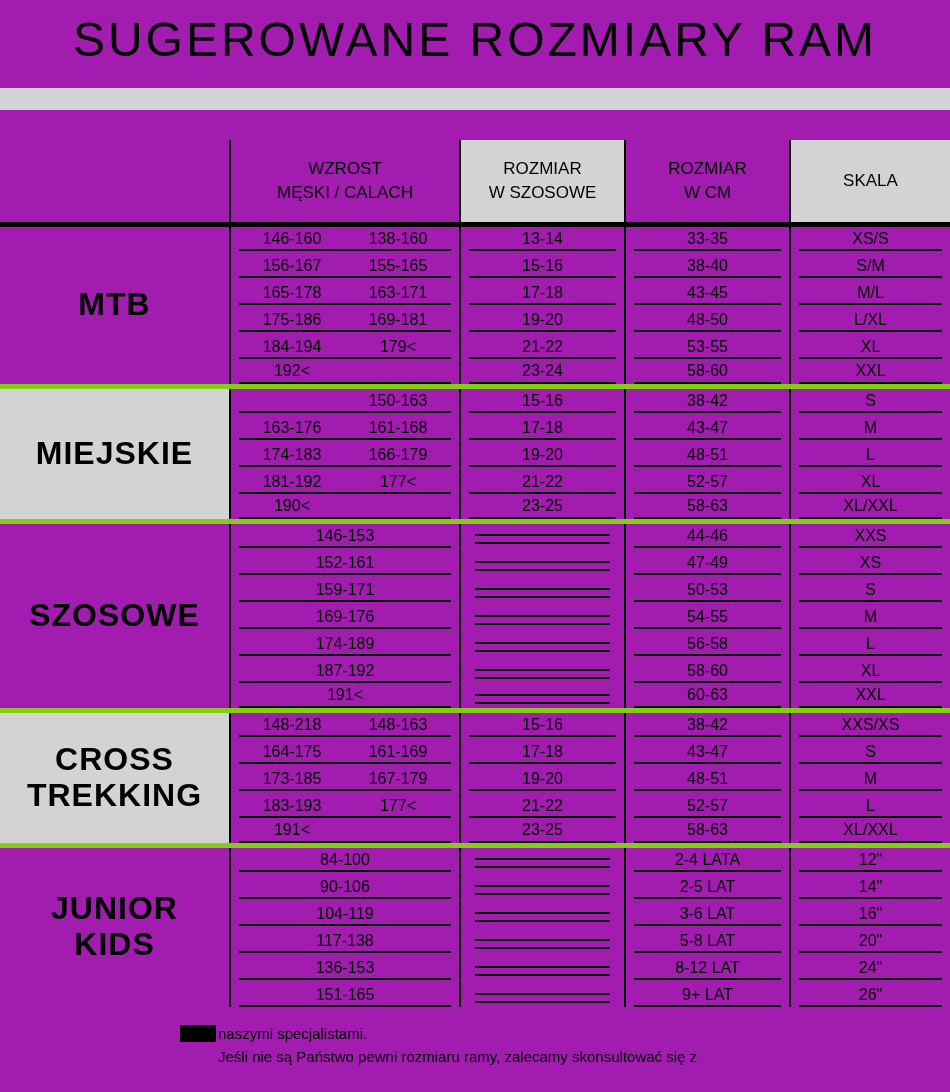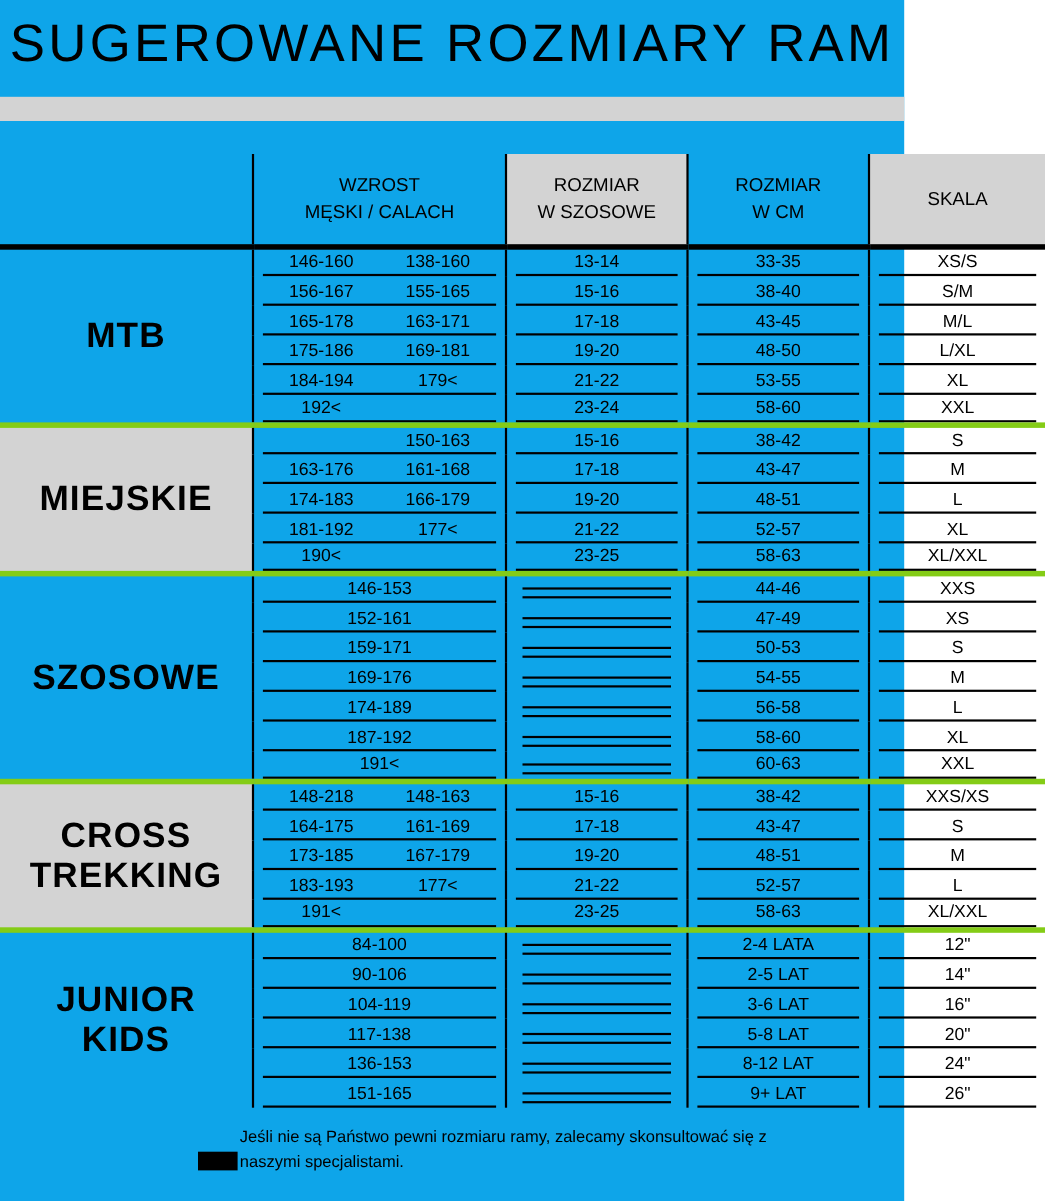--- a/index.html
+++ b/index.html
@@ -3,21 +3,21 @@
 <meta charset="utf-8">
 <style>
   * { margin:0; padding:0; box-sizing:border-box; }
   html,body { background:#fff; }
   body {
     width:950px; height:1092px;
     color:#000;
     font-family:"Liberation Sans","DejaVu Sans",sans-serif;
     overflow:hidden;
   }
-  .page { position:relative; width:822px; height:1092px; background:#0ea5e9; }
+  .page { position:relative; width:950px; height:1092px; background:#a21caf; }
 
   .title {
     text-align:center;
     font-size:48px;
     font-weight:normal;
     letter-spacing:3px;
     padding-top:12px;
     height:88px;
     white-space:nowrap;
   }
@@ -595,19 +595,19 @@
             <div class="u"><span>9+ LAT</span></div>
           </td>
           <td class="bl">
             <div class="u"><span>26"</span></div>
           </td>
         </tr>
       </tbody>
   </table>
 
   <div class="footer">
-    <div>Jeśli nie są Państwo pewni rozmiaru ramy, zalecamy skonsultować się z</div>
     <div>
       <span class="mark"></span><span>naszymi specjalistami.</span>
     </div>
+    <div>Jeśli nie są Państwo pewni rozmiaru ramy, zalecamy skonsultować się z</div>
   </div>
 
 </div>
 
 </body></html>

